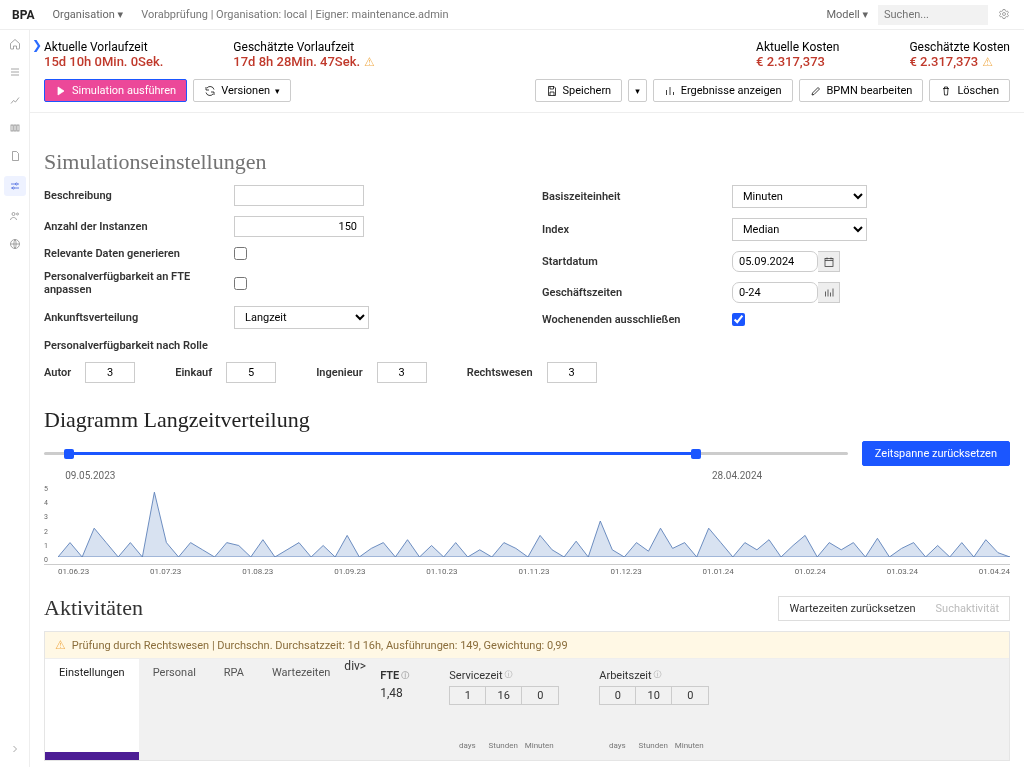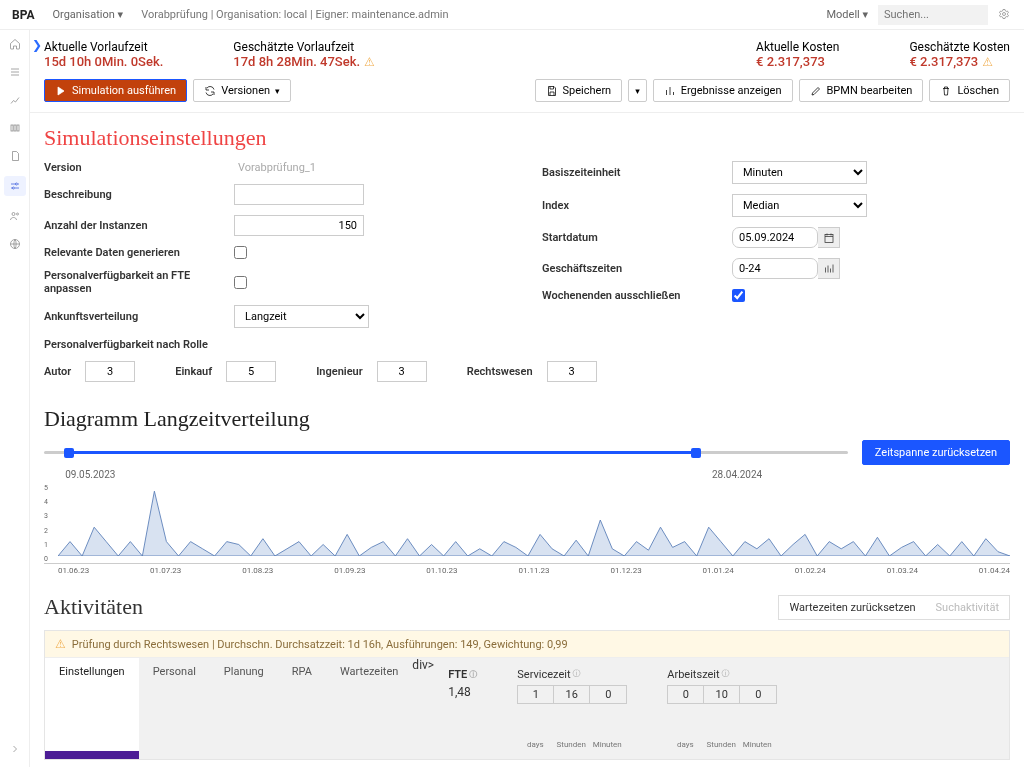--- a/index.html
+++ b/index.html
@@ -25,25 +25,25 @@
   .summarybar .col .val { font-size: 13px; color: #c0392b; font-weight: 500; display:flex; align-items:center; gap:4px;}
   .summarybar .col1 { margin-right: 70px;}
   .summarybar .col2 { margin-right: auto;}
   .summarybar .col3 { margin-right: 70px; text-align:right;}
   .summarybar .col3 .lbl, .summarybar .col4 .lbl { text-align:right;}
   .summarybar .col4 { text-align:right;}
   .warn { color:#f0ad4e; font-size:12px;}
   .expand-chev { position:absolute; left: 2px; top: 8px; color:#2b6cff; font-size:12px; cursor:pointer;}
   .actionbar { display:flex; padding: 4px 14px 10px 14px; gap:6px; align-items:center; border-bottom:1px solid #eee;}
   .btn { border:1px solid #ccc; background:#fff; padding:4px 10px; font-size:11px; cursor:pointer; display:flex; align-items:center; gap:5px; border-radius:2px;}
-  .btn.primary { background:#c2410c; border-color:#1b56ff; color:#fff;text-align:center; }
+  .btn.primary { background:#ec4899; border-color:#1b56ff; color:#fff;text-align:center; }
   .btn .caret { font-size:9px;}
   .actionbar .right { margin-left:auto; display:flex; gap:6px;}
   .section { padding: 12px 14px 4px 14px; }
-  .section h2 { font-size: 22px; font-weight: 400; color:#ef4444; font-family: Georgia, 'Times New Roman', serif;}
+  .section h2 { font-size: 22px; font-weight: 400; color:#737373; font-family: Georgia, 'Times New Roman', serif; margin-top: 24px;}
   .form { display:flex; padding: 6px 14px; gap: 30px;}
   .formcol { flex:1; display:flex; flex-direction:column; gap:10px;}
   .frow { display:flex; align-items:center; }
   .frow label { width: 190px; font-size:11px; font-weight:600; color:#333;}
   .frow input[type=text], .frow select { width: 130px; border:1px solid #ccc; padding:3px 6px; font-size:11px; background:#fff;}
   .frow .wide { width: 135px;}
   .frow .placeholder { color:#aaa; font-size:11px; padding-left:4px;}
   .frow .dateinput { display:flex; }
   .frow .dateinput input { width: 86px; border-radius: 7px;}
   .frow .dateinput .calbtn { width:22px; border:1px solid #ccc; border-left:none; background:#eee; display:flex; align-items:center; justify-content:center; cursor:pointer;}
@@ -239,24 +239,20 @@
         </div>
       </div>
 
       <div class="section">
           <h2>Simulationseinstellungen</h2>
         </div>
 
       <div class="form">
         <div class="formcol">
           <div class="frow">
-              <label>Version</label>
-              <span class="placeholder">Vorabprüfung_1</span>
-            </div>
-          <div class="frow">
               <label>Beschreibung</label>
               <input type="text" class="wide" style="">
             </div>
           <div class="frow">
               <label>Anzahl der Instanzen</label>
               <input type="text" style="text-align: right;" class="wide" value="150">
             </div>
           <div class="frow">
               <label>Relevante Daten generieren</label>
               <input type="checkbox" style="">
@@ -381,21 +377,20 @@
           </div>
         </div>
         <div class="act-card">
           <div class="warnbar">
               <span class="warn">⚠</span>
               <span>Prüfung durch Rechtswesen | Durchschn. Durchsatzzeit: 1d 16h, Ausführungen: 149, Gewichtung: 0,99</span>
             </div>
           <div class="tabs">
             <div class="tab active">Einstellungen</div>
             <div class="tab">Personal</div>
-            <div class="tab">Planung</div>
             <div class="tab">RPA</div>
             <div class="tab">Wartezeiten</div>
           
 div&gt;
           <div class="act-body">
             <div class="fte">
               <div class="flabel">
                     <span>FTE</span>
                     <span class="info-icon">ⓘ</span>
                   </div>

